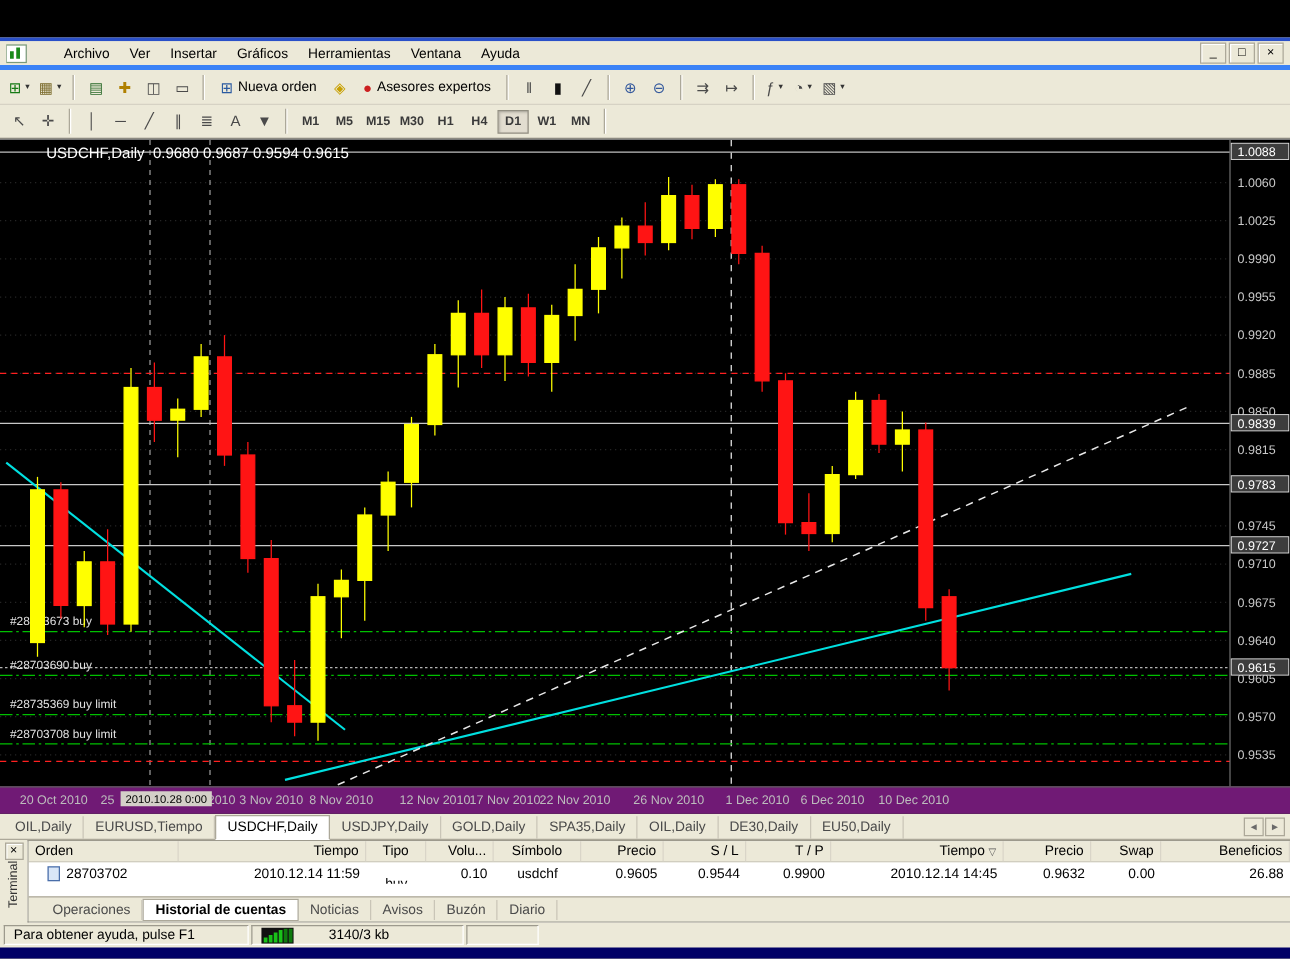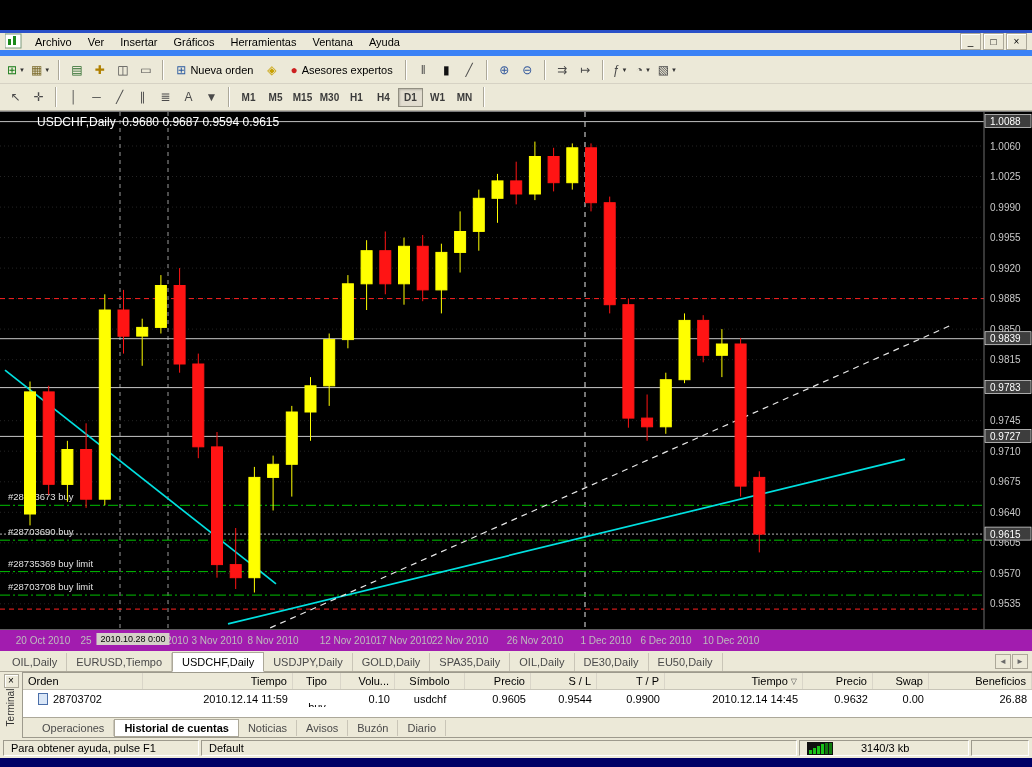--- a/index.html
+++ b/index.html
@@ -5,21 +5,21 @@
   *{margin:0;padding:0;box-sizing:border-box;}
   html,body{width:1032px;height:767px;overflow:hidden;}
   body{font-family:"Liberation Sans",sans-serif;font-size:11px;background:#ece9d8;color:#000;cursor:default;user-select:none;}
 
   
   #top-strip{height:30px;background:#000;}
   #top-blue{height:3px;background:#2a50c8;}
   #bottom-strip{height:9px;background:#000066;}
 
   
-  .menubar{height:23px;background:#ece9d8;display:flex;align-items:flex-start;padding-left:3px;border-bottom:6px solid #3b82f6;}
+  .menubar{height:23px;background:#ece9d8;display:flex;align-items:center;padding-left:3px;border-bottom:4px solid #3b82f6;gap:16px;}
   .app-icon{width:18px;height:16px;margin:0 4px 0 2px;display:flex;}
   .menu-item{padding:3px 8px;}
   .win-controls{margin-left:auto;display:flex;gap:2px;padding-right:5px;}
   .win-btn{width:21px;height:17px;border:1px solid #aca899;background:#ece9d8;display:flex;align-items:center;justify-content:center;font-size:10px;line-height:1;box-shadow:1px 1px 0 #fff inset;}
 
   
   .toolbar{display:flex;align-items:center;background:#ece9d8;padding-left:4px;}
   #toolbar1{height:28px;border-bottom:1px solid #d6d2c4;}
   #toolbar2{height:27px;border-bottom:1px solid #b8b4a6;}
   .tb-sep{width:2px;height:20px;border-left:1px solid #aca899;border-right:1px solid #fff;margin:0 5px;}
@@ -37,21 +37,21 @@
   .glyph.candlestick-mode{color:#111;}
   .drop{font-size:6px;color:#333;margin-left:2px;}
   .tb-label{font-size:11px;color:#000;}
   .tf-btn{min-width:25px;height:19px;display:flex;align-items:center;justify-content:center;font-size:10px;font-weight:bold;color:#3a3a3a;margin:0 1px;border:1px solid transparent;}
   .tf-btn.active{border:1px solid #928f82;background:#e2ddd0;box-shadow:inset 1px 1px 2px rgba(0,0,0,.2);}
 
   
   #chart-area{position:relative;height:540px;background:#000;border-top:1px solid #7a7a7a;}
   #chart-svg-wrap{position:absolute;left:0;right:0;top:0;bottom:22px;}
   #chart-title{position:absolute;left:6px;top:3px;color:#fff;font-size:12px;z-index:3;white-space:pre;margin-left:31px;}
-  #time-axis{position:absolute;left:0;right:0;bottom:0;height:22px;background:#a21caf;border-top:1px solid #5e5e5e;}
+  #time-axis{position:absolute;left:0;right:0;bottom:0;height:22px;background:#701a75;border-top:1px solid #5e5e5e;}
   .time-label{position:absolute;top:5px;transform:translateX(-50%);color:#bdbdbd;font-size:10px;white-space:nowrap;}
   .time-tag{position:absolute;top:3px;transform:translateX(-50%);background:#d4d0c8;color:#000;font-size:9px;padding:1px 4px;white-space:nowrap;z-index:2;}
 
   
   .chart-tabs{height:21px;background:#ece9d8;display:flex;align-items:flex-end;padding-left:3px;border-bottom:1px solid #aca899;}
   .chart-tab{padding:3px 9px 3px;color:#4a4a4a;border-right:1px solid #c9c5b7;white-space:nowrap;}
   .chart-tab.active{background:#fff;border:1px solid #aca899;border-bottom:1px solid #fff;color:#000;margin-bottom:-1px;}
   .tab-arrows{margin-left:auto;display:flex;gap:1px;padding:0 4px 2px 0;}
   .tab-arrow{width:16px;height:15px;border:1px solid #aca899;background:#ece9d8;color:#6a6a6a;font-size:8px;display:flex;align-items:center;justify-content:center;}
 
@@ -450,23 +450,20 @@
         <span class="t-tab">Buzón</span>
         <span class="t-tab">Diario</span>
       </div>
   </div>
 </div>
 
 <div class="statusbar">
   <span class="status-seg" style="width:196px;">
       <span>Para obtener ayuda, pulse F1</span>
     </span>
-  <span class="status-seg" style="flex:1;">
-      <span>Default</span>
-    </span>
   <span class="status-seg" style="width:170px;gap:28px;">
     <svg width="26" height="13">
         <rect x="0" y="0" width="26" height="13" fill="#111"></rect>
         <rect x="2" y="8" width="3" height="4" fill="#19c219"></rect>
         <rect x="6" y="6" width="3" height="6" fill="#19c219"></rect>
         <rect x="10" y="4" width="3" height="8" fill="#19c219"></rect>
         <rect x="14" y="2" width="3" height="10" fill="#19c219"></rect>
         <rect x="18" y="1" width="3" height="11" fill="#0e7a0e"></rect>
         <rect x="22" y="1" width="3" height="11" fill="#0e7a0e"></rect>
       </svg>

